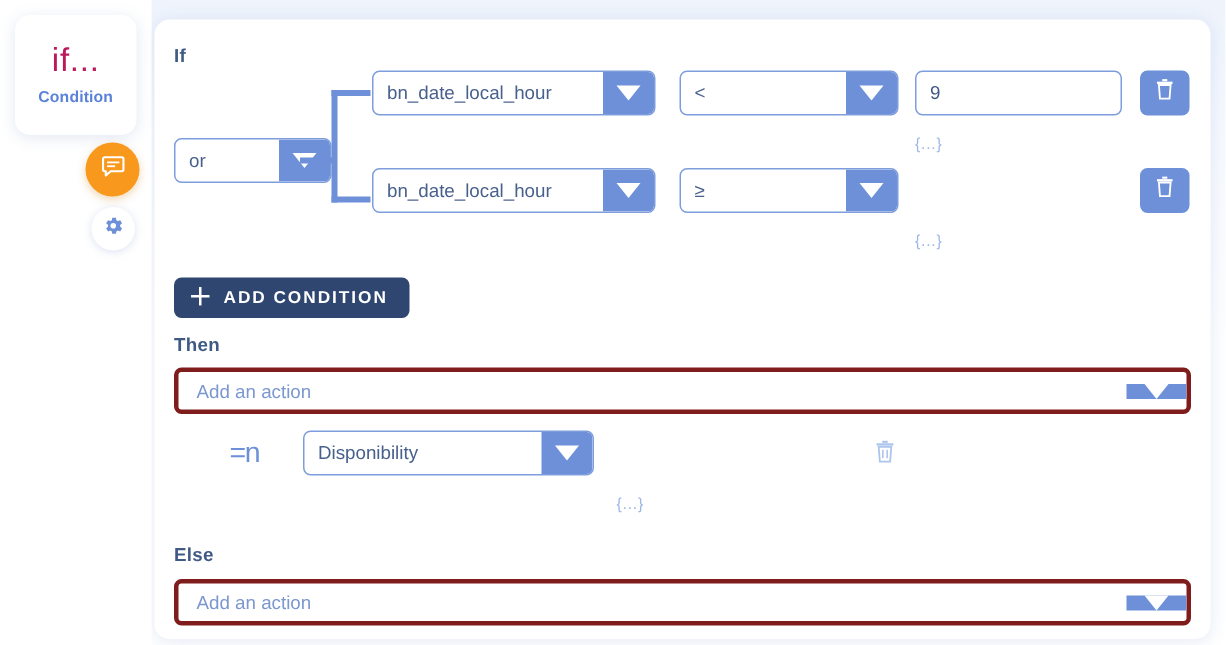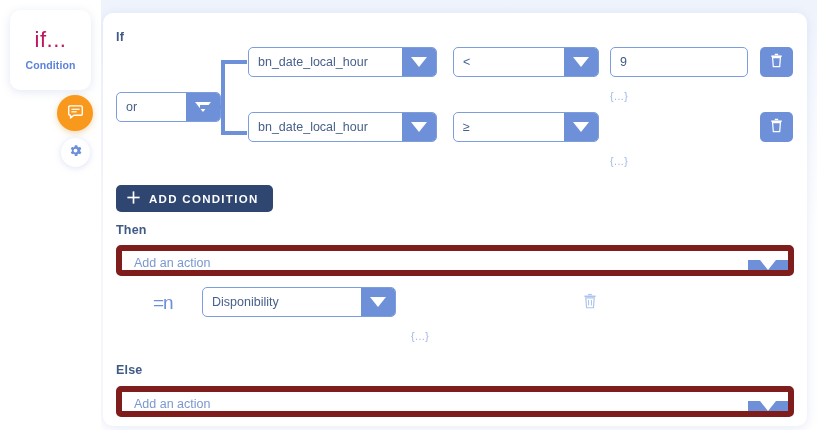--- a/index.html
+++ b/index.html
@@ -206,26 +206,26 @@
     font-weight: 700;
     letter-spacing: 1.3px;
   }
 
   
   .action-bar {
     position: absolute;
     left: 13px;
     height: 31px;
     width: 678px;
-    border: 6px solid #7f1d1d;
+    border: 3px solid #7f1d1d;
     border-radius: 5px;
     background: #ffffff;
     box-sizing: border-box;
     display: flex;
-    align-items: flex-end;
+    align-items: center;
     overflow: hidden;
   }
   .action-bar .ab-txt {
     flex: 1;
     display: flex;
     align-items: center;
     padding-left: 12px;
     font-size: 12.5px;
     color: #7b97cf;
   }

